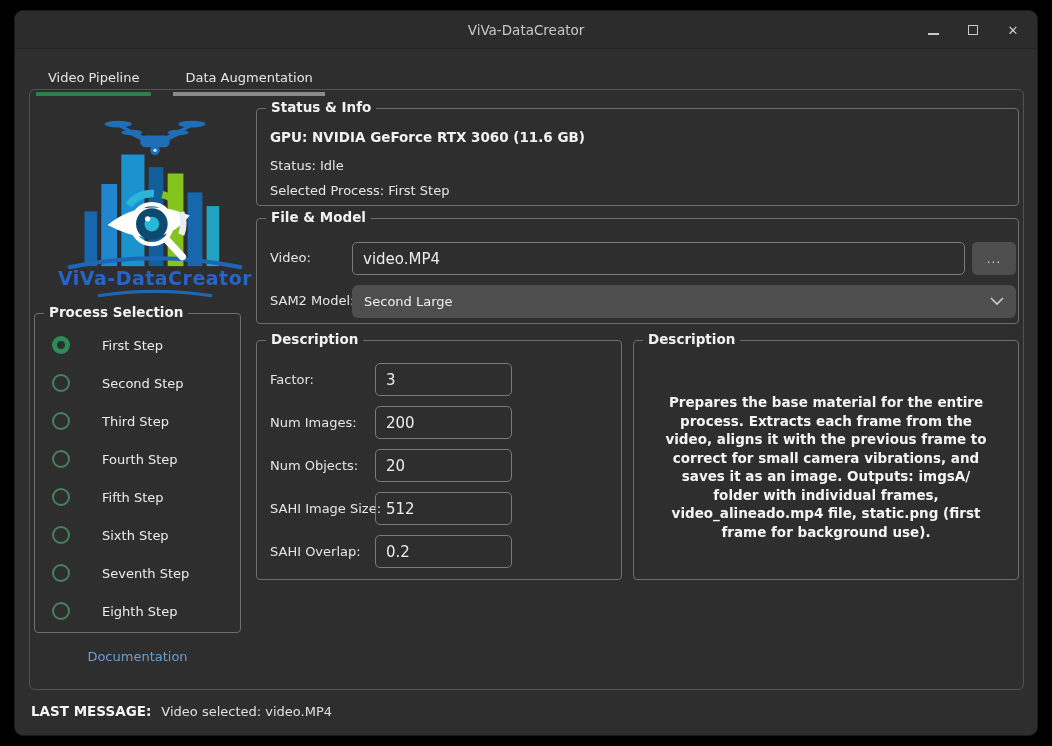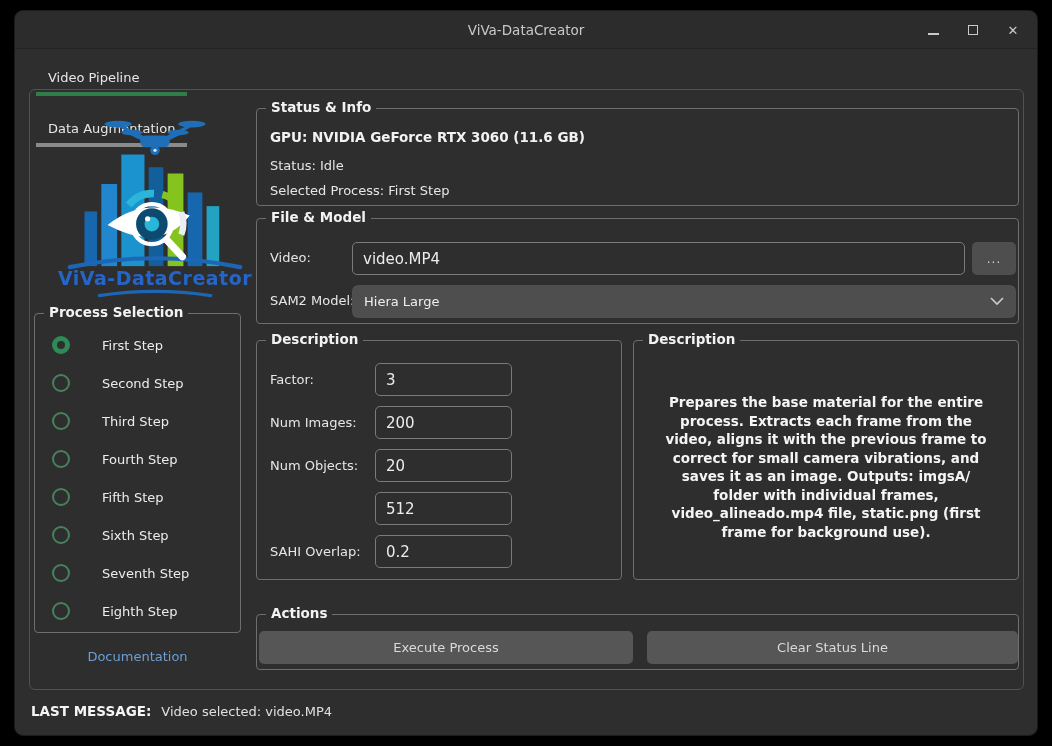--- a/index.html
+++ b/index.html
@@ -12,21 +12,21 @@
   .titlebar { position:absolute; left:0; top:0; right:0; height:38px;
               background:#2c2c2c; border-bottom:1px solid #232323; border-radius:9px 9px 0 0; }
   .title { line-height:38px; text-align:center; color:#c9c9c9; font-size:13.5px; }
   .controls { position:absolute; right:12px; top:0; height:38px; display:flex; align-items:center; gap:16px; }
   .ctl { width:24px; height:24px; display:flex; align-items:center; justify-content:center; color:#c9c9c9; cursor:default; }
   .min-glyph { width:11px; height:2px; background:#c9c9c9; margin-top:8px; display:block; }
   .max-glyph { width:10px; height:10px; border:1.5px solid #c9c9c9; display:block; }
   .close-glyph { font-size:13px; color:#c9c9c9; }
 
   
-  .tabs { position:absolute; left:21px; top:56px; display:flex; gap:22px;flex-direction:column; }
+  .tabs { position:absolute; left:21px; top:56px; display:flex; gap:22px; }
   .tab { padding:3px 12px 7px 12px; font-size:13px; color:#e6e6e6; border-bottom:4px solid #8a8a8a; }
   .tab.active { border-bottom-color:#2e7d4a; }
 
   
   .frame { position:absolute; left:14px; top:78px; width:995px; height:601px;
            border:1px solid #525252; border-radius:6px; }
 
   
   .group { position:absolute; border:1px solid #6e6e6e; border-radius:4px; }
   .gtitle { position:absolute; top:-10px; left:9px; background:#2e2e2e; padding:0 5px;
@@ -189,49 +189,45 @@
     <div class="sline" style="top:74px">Selected Process: First Step</div>
   </div>
 
   <div class="group" style="left:241px;top:207px;width:763px;height:106px">
     <span class="gtitle">File &amp; Model</span>
     <div class="flabel" style="top:31px">Video:</div>
     <input class="text-input" style="left: 95px; top: 23px; width: 613px;" value="video.MP4">
     <div class="browse-btn">...</div>
     <div class="flabel" style="top:74px">SAM2 Model:</div>
     <div class="dropdown">
-      <span>Hiera Large</span>
+      <span>Second Large</span>
       <svg class="chev" width="14" height="9">
         <polyline points="1,1 7,7 13,1" stroke="#cccccc" stroke-width="1.6" fill="none"></polyline>
       </svg>
     </div>
   </div>
 
   <div class="group" style="left:241px;top:329px;width:366px;height:240px">
     <span class="gtitle">Description</span>
     <div class="param-label" style="top:22px">Factor:</div>
     <input class="text-input param-input" style="top: 22px;" value="3">
     <div class="param-label" style="top:65px">Num Images:</div>
     <input class="text-input param-input" style="top: 65px;" value="200">
     <div class="param-label" style="top:108px">Num Objects:</div>
     <input class="text-input param-input" style="top: 108px;" value="20">
+    <div class="param-label" style="top:151px">SAHI Image Size:</div>
     <input class="text-input param-input" style="top: 151px;" value="512">
     <div class="param-label" style="top:194px">SAHI Overlap:</div>
     <input class="text-input param-input" style="top: 194px;" value="0.2">
   </div>
 
   <div class="group" style="left:618px;top:329px;width:386px;height:240px">
     <span class="gtitle">Description</span>
     <div class="desc-text">Prepares the base material for the entire process. Extracts each frame from the video, aligns it with the previous frame to correct for small camera vibrations, and saves it as an image. Outputs: imgsA/ folder with individual frames, video_alineado.mp4 file, static.png (first frame for background use).</div>
   </div>
 
-  <div class="group" style="left:241px;top:603px;width:763px;height:56px">
-    <span class="gtitle">Actions</span>
-    <div class="action-btn btn-exec">Execute Process</div>
-    <div class="action-btn btn-clear">Clear Status Line</div>
-  </div>
 
   <div class="statusbar">
     <span class="sb-label">LAST MESSAGE:</span>
     <span class="sb-msg">Video selected: video.MP4</span>
   </div>
 
 </div>
 
 </body></html>

